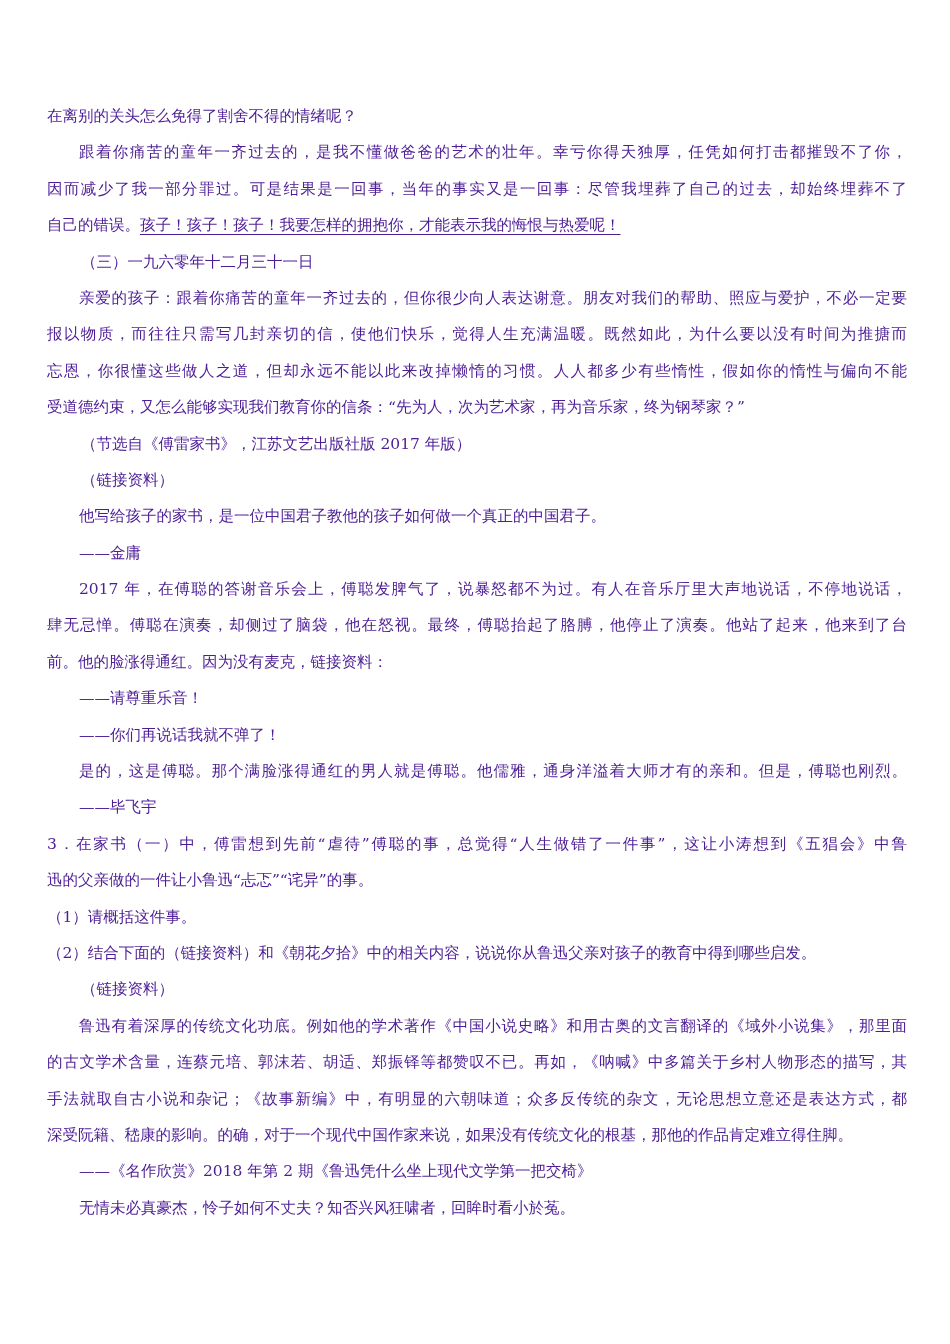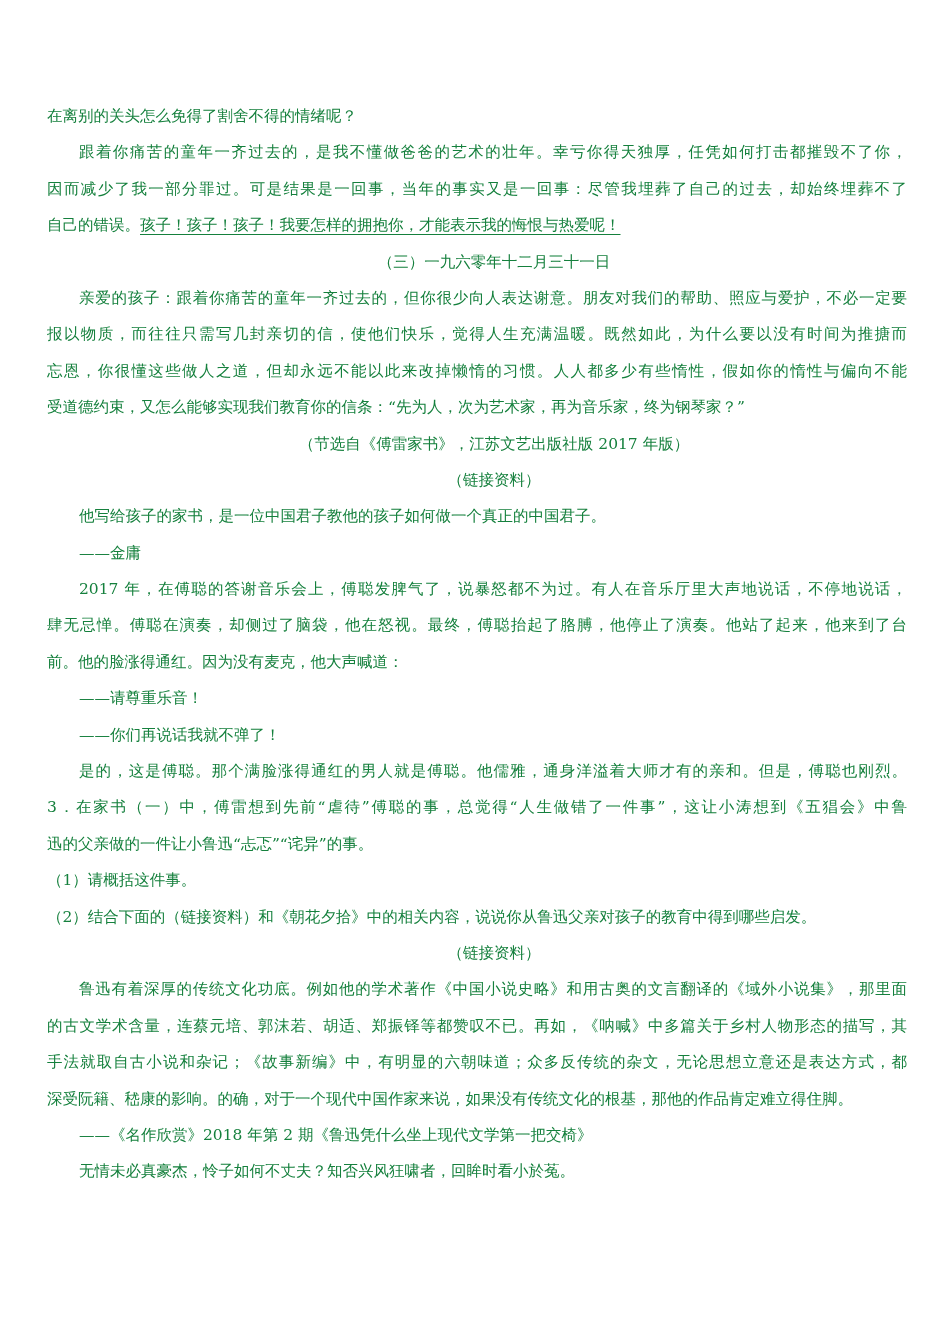--- a/index.html
+++ b/index.html
@@ -1,25 +1,25 @@
 <!DOCTYPE html>
 <html><head>
 <meta charset="utf-8">
 <style>
   html, body { margin: 0; padding: 0; background: #ffffff; }
   body { width: 950px; height: 1344px; position: relative; overflow: hidden; }
   .page {
     position: absolute; left: 47px; top: 98px; width: 860px;
     font-family: "DejaVu Serif", "Liberation Serif", serif;
-    font-size: 15.5px; color: #15803d; line-height: 36.4px;
+    font-size: 15.5px; color: #4c1d95; line-height: 36.4px;
   }
   .line { white-space: nowrap; height: 36.4px; overflow: visible; }
   .justify { text-align: justify; text-align-last: justify; white-space: normal; }
   .indent { padding-left: 32px; }
-  .indent2 { padding-left: 34px; text-align: center; }
+  .indent2 { padding-left: 34px; }
   .u { text-decoration: underline; text-underline-offset: 4px; text-decoration-thickness: 1px; font-family: Liberation Serif, serif; }
 </style>
 </head>
 <body>
 
 <div class="page">
   <div class="line">在离别的关头怎么免得了割舍不得的情绪呢？</div>
   <div class="line justify indent">跟着你痛苦的童年一齐过去的，是我不懂做爸爸的艺术的壮年。幸亏你得天独厚，任凭如何打击都摧毁不了你，</div>
   <div class="line justify">因而减少了我一部分罪过。可是结果是一回事，当年的事实又是一回事：尽管我埋葬了自己的过去，却始终埋葬不了</div>
   <div class="line">
@@ -31,24 +31,25 @@
   <div class="line justify">报以物质，而往往只需写几封亲切的信，使他们快乐，觉得人生充满温暖。既然如此，为什么要以没有时间为推搪而</div>
   <div class="line justify">忘恩，你很懂这些做人之道，但却永远不能以此来改掉懒惰的习惯。人人都多少有些惰性，假如你的惰性与偏向不能</div>
   <div class="line">受道德约束，又怎么能够实现我们教育你的信条：“先为人，次为艺术家，再为音乐家，终为钢琴家？”</div>
   <div class="line indent2">（节选自《傅雷家书》，江苏文艺出版社版 2017 年版）</div>
 
   <div class="line indent2">（链接资料）</div>
   <div class="line indent">他写给孩子的家书，是一位中国君子教他的孩子如何做一个真正的中国君子。</div>
   <div class="line indent">——金庸</div>
   <div class="line justify indent">2017 年，在傅聪的答谢音乐会上，傅聪发脾气了，说暴怒都不为过。有人在音乐厅里大声地说话，不停地说话，</div>
   <div class="line justify">肆无忌惮。傅聪在演奏，却侧过了脑袋，他在怒视。最终，傅聪抬起了胳膊，他停止了演奏。他站了起来，他来到了台</div>
-  <div class="line">前。他的脸涨得通红。因为没有麦克，他大声喊道：</div>
+  <div class="line">前。他的脸涨得通红。因为没有麦克，链接资料：</div>
   <div class="line indent">——请尊重乐音！</div>
   <div class="line indent">——你们再说话我就不弹了！</div>
   <div class="line justify indent">是的，这是傅聪。那个满脸涨得通红的男人就是傅聪。他儒雅，通身洋溢着大师才有的亲和。但是，傅聪也刚烈。</div>
+  <div class="line indent">——毕飞宇</div>
 
   <div class="line justify">3．在家书（一）中，傅雷想到先前“虐待”傅聪的事，总觉得“人生做错了一件事”，这让小涛想到《五猖会》中鲁</div>
   <div class="line">迅的父亲做的一件让小鲁迅“忐忑”“诧异”的事。</div>
   <div class="line">（1）请概括这件事。</div>
   <div class="line">（2）结合下面的（链接资料）和《朝花夕拾》中的相关内容，说说你从鲁迅父亲对孩子的教育中得到哪些启发。</div>
 
   <div class="line indent2">（链接资料）</div>
   <div class="line justify indent">鲁迅有着深厚的传统文化功底。例如他的学术著作《中国小说史略》和用古奥的文言翻译的《域外小说集》，那里面</div>
   <div class="line justify">的古文学术含量，连蔡元培、郭沫若、胡适、郑振铎等都赞叹不已。再如，《呐喊》中多篇关于乡村人物形态的描写，其</div>
   <div class="line justify">手法就取自古小说和杂记；《故事新编》中，有明显的六朝味道；众多反传统的杂文，无论思想立意还是表达方式，都</div>

